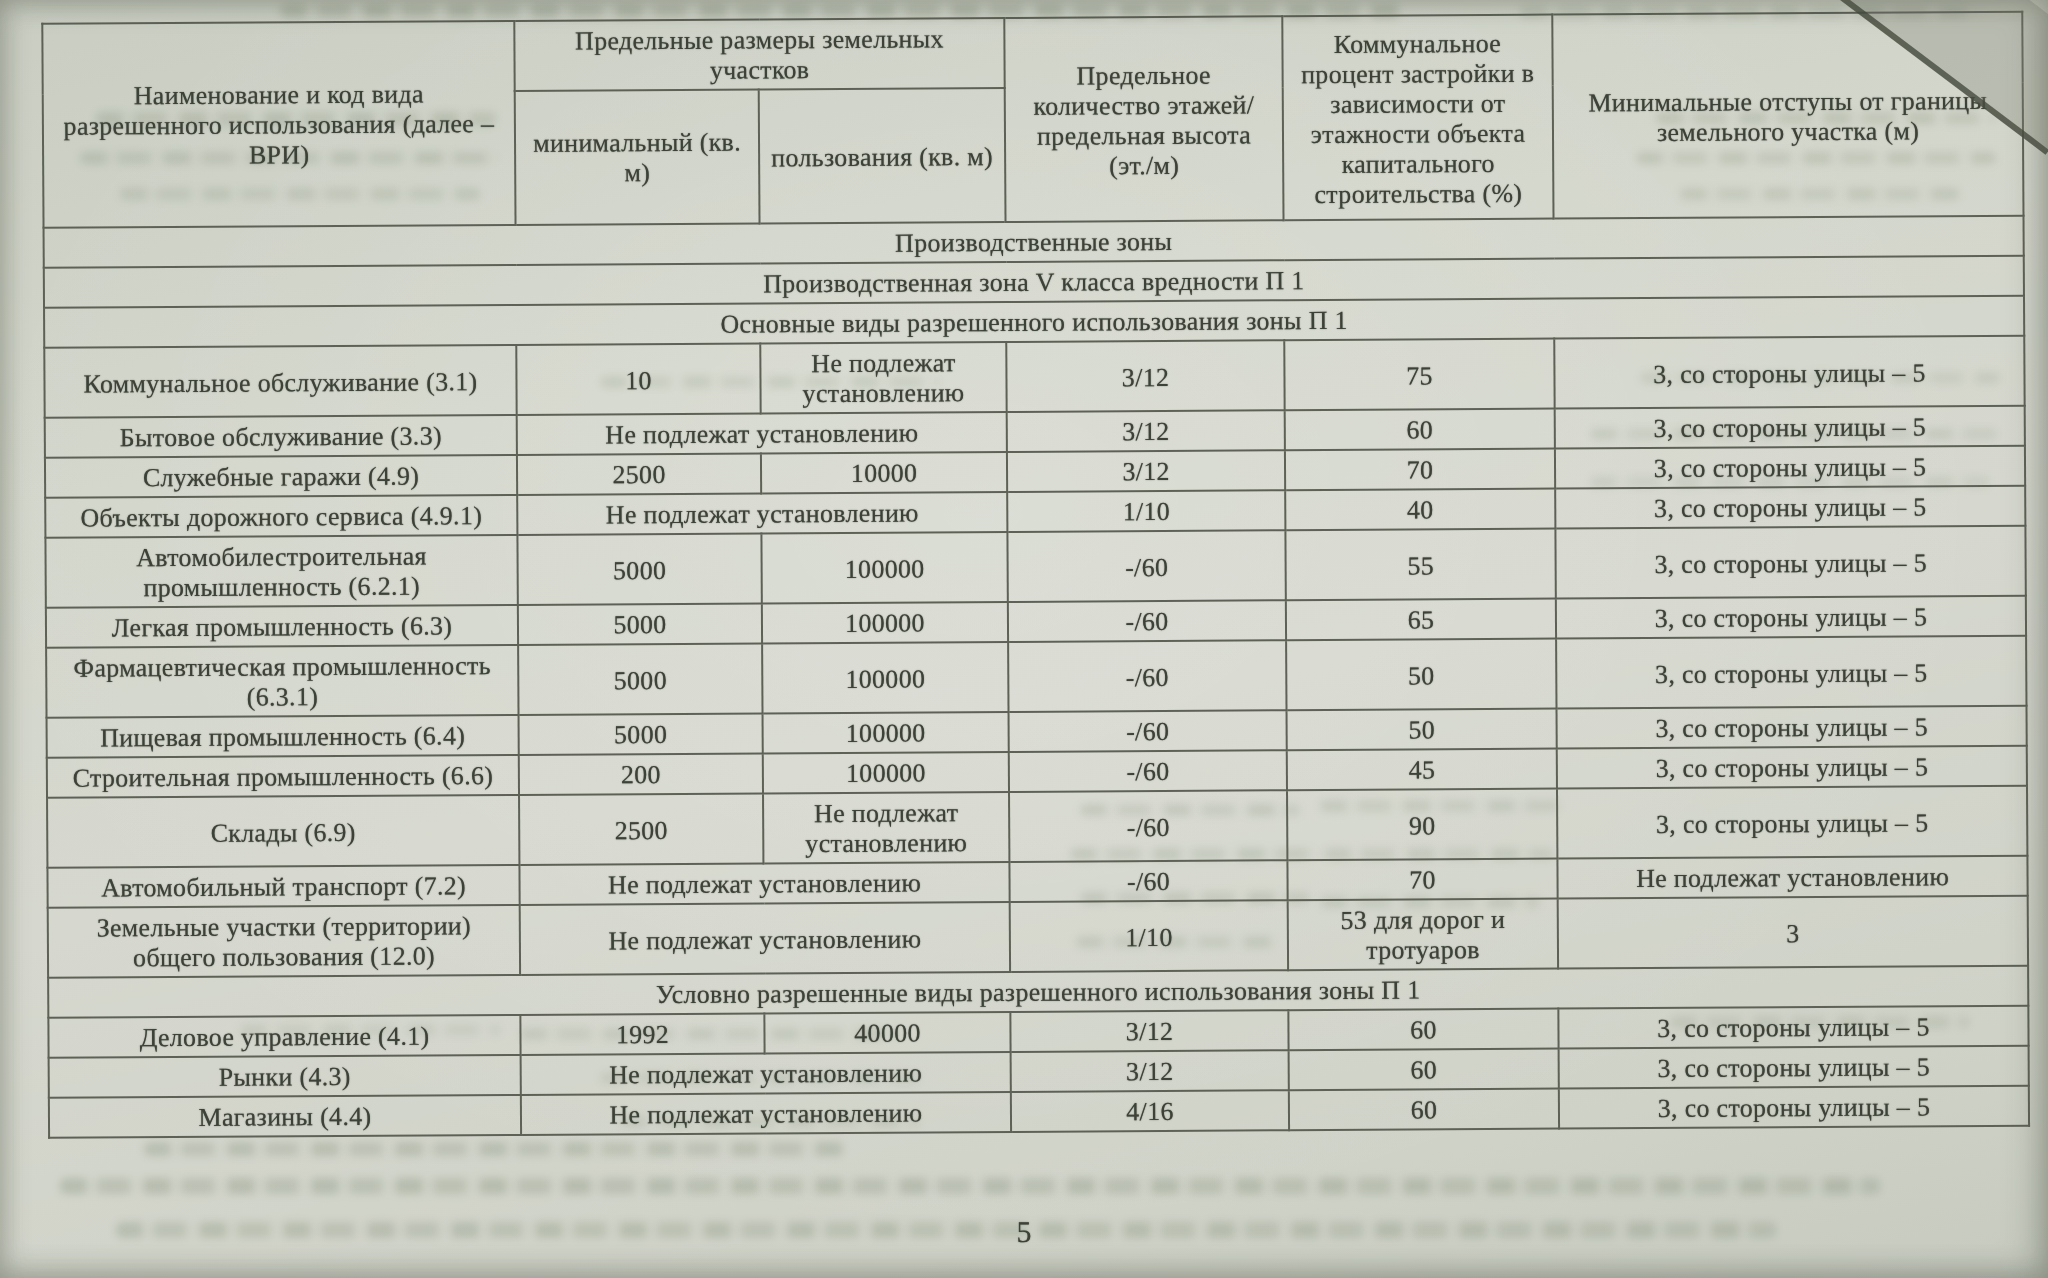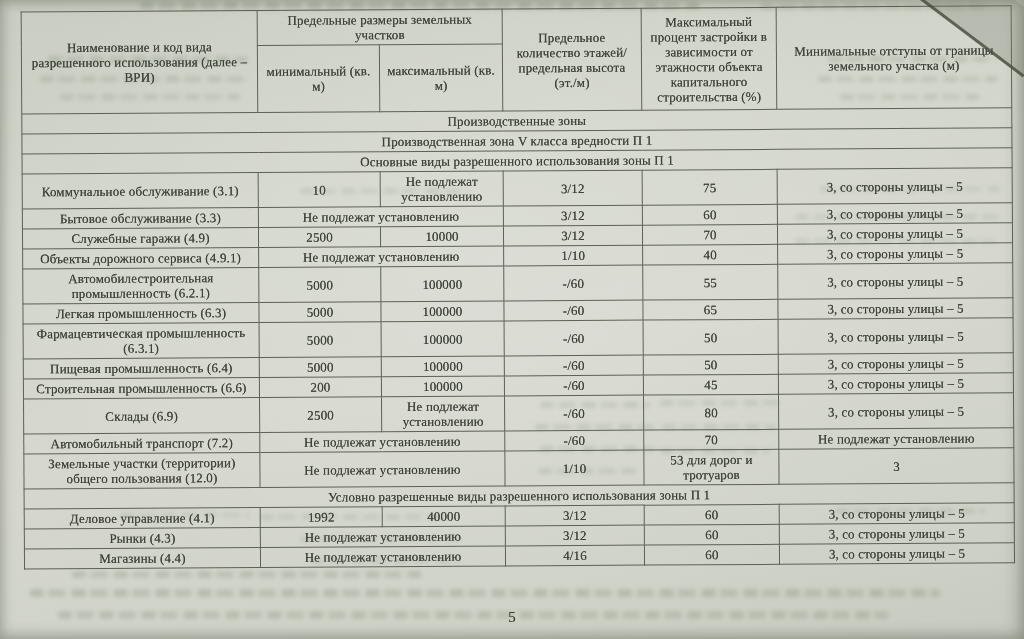--- a/index.html
+++ b/index.html
@@ -86,26 +86,26 @@
         <col class="c3">
       <col class="c4">
         <col class="c5">
         <col class="c6">
     </colgroup>
     <thead>
       <tr class="h1">
         <th rowspan="2">Наименование и код вида разрешенного использования (далее – ВРИ)</th>
         <th colspan="2">Предельные размеры земельных участков</th>
         <th rowspan="2">Предельное количество этажей/ предельная высота (эт./м)</th>
-        <th rowspan="2">Максимальный процент застройки в зависимости от этажности объекта капитального строительства (%)</th>
+        <th rowspan="2">Коммунальное процент застройки в зависимости от этажности объекта капитального строительства (%)</th>
         <th rowspan="2">Минимальные отступы от границы земельного участка (м)</th>
       </tr>
       <tr class="h2">
         <th>минимальный (кв. м)</th>
-        <th>максимальный (кв. м)</th>
+        <th>пользования (кв. м)</th>
       </tr>
     </thead>
     <tbody>
         <tr>
           <td colspan="6" class="section">Производственные зоны</td>
         </tr>
         <tr>
           <td colspan="6" class="section">Производственная зона V класса вредности П 1</td>
         </tr>
         <tr>
@@ -179,21 +179,21 @@
           <td>100000</td>
           <td>-/60</td>
           <td>45</td>
           <td>3, со стороны улицы – 5</td>
         </tr>
         <tr>
           <td>Склады (6.9)</td>
           <td>2500</td>
           <td>Не подлежат установлению</td>
           <td>-/60</td>
-          <td>80</td>
+          <td>90</td>
           <td>3, со стороны улицы – 5</td>
         </tr>
         <tr>
           <td>Автомобильный транспорт (7.2)</td>
           <td colspan="2">Не подлежат установлению</td>
           <td>-/60</td>
           <td>70</td>
           <td>Не подлежат установлению</td>
         </tr>
         <tr>

